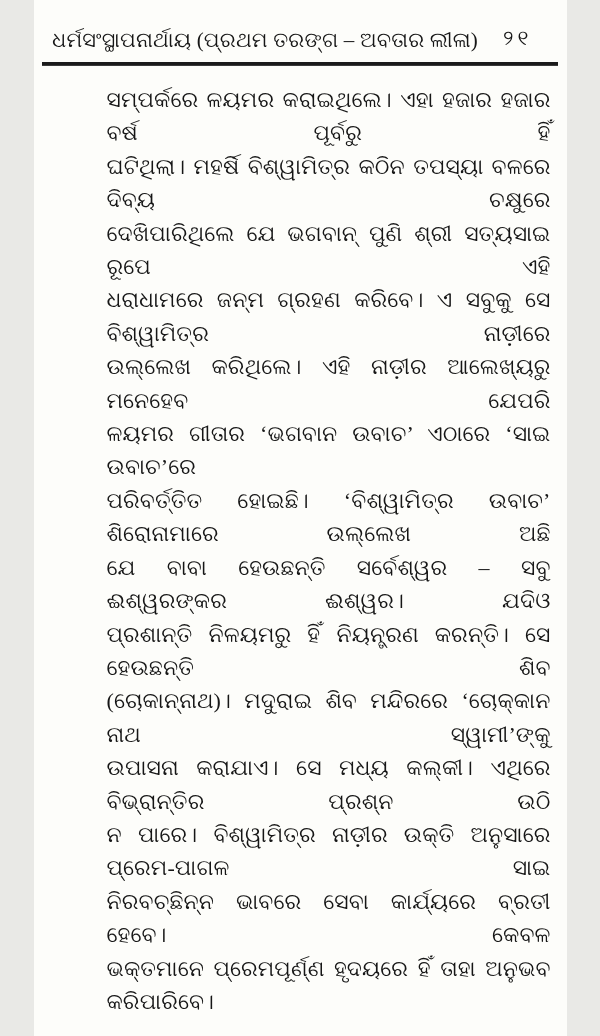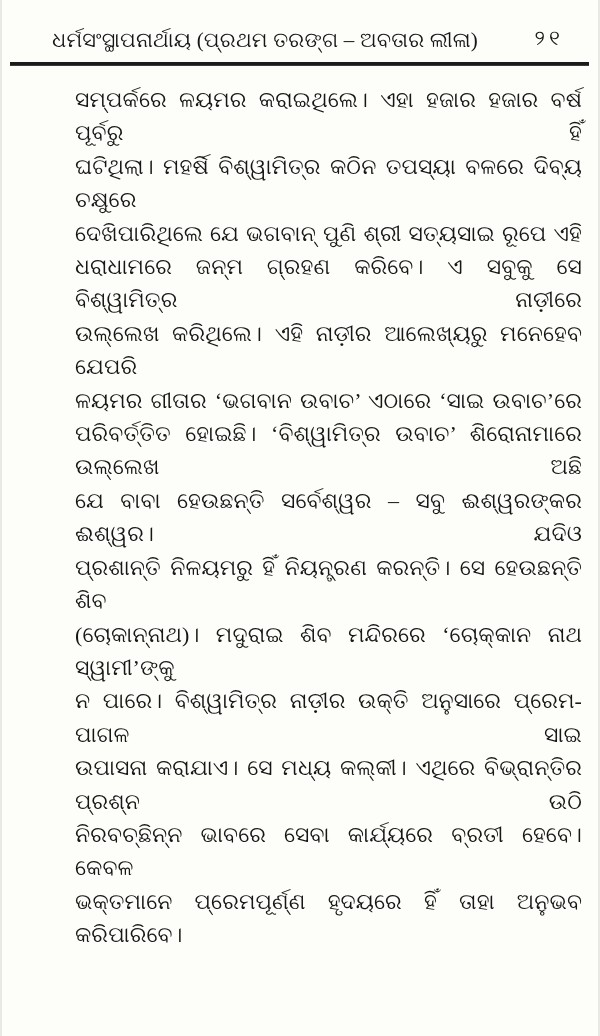--- a/index.html
+++ b/index.html
@@ -2,21 +2,21 @@
 <html lang="or"><head>
 <meta charset="utf-8">
 <style>
   html, body {
     margin: 0;
     padding: 0;
     background: #e9e9e6;
   }
   .page {
     position: relative;
-    width: 596px;
+    width: 533px;
     height: 1036px;
     margin: 0 auto;
     background: #fdfdfa;
     color: #161616;
     font-family: "Liberation Serif", "DejaVu Serif", serif;
     overflow: hidden;
     box-sizing: border-box;
   }
   
   .header {
@@ -81,20 +81,20 @@
       <div class="line">ସମ୍ପର୍କରେ ଳୟମର କରାଇଥିଲେ। ଏହା ହଜାର ହଜାର ବର୍ଷ ପୂର୍ବରୁ ହିଁ</div>
       <div class="line">ଘଟିଥିଲା। ମହର୍ଷି ବିଶ୍ୱାମିତ୍ର କଠିନ ତପସ୍ୟା ବଳରେ ଦିବ୍ୟ ଚକ୍ଷୁରେ</div>
       <div class="line">ଦେଖିପାରିଥିଲେ ଯେ ଭଗବାନ୍ ପୁଣି ଶ୍ରୀ ସତ୍ୟସାଇ ରୂପେ ଏହି</div>
       <div class="line">ଧରାଧାମରେ ଜନ୍ମ ଗ୍ରହଣ କରିବେ। ଏ ସବୁକୁ ସେ ବିଶ୍ୱାମିତ୍ର ନାଡ଼ୀରେ</div>
       <div class="line">ଉଲ୍ଲେଖ କରିଥିଲେ। ଏହି ନାଡ଼ୀର ଆଲେଖ୍ୟରୁ ମନେହେବ ଯେପରି</div>
       <div class="line">ଳୟମର ଗୀତାର ‘ଭଗବାନ ଉବାଚ’ ଏଠାରେ ‘ସାଇ ଉବାଚ’ରେ</div>
       <div class="line">ପରିବର୍ତ୍ତିତ ହୋଇଛି। ‘ବିଶ୍ୱାମିତ୍ର ଉବାଚ’ ଶିରୋନାମାରେ ଉଲ୍ଲେଖ ଅଛି</div>
       <div class="line">ଯେ ବାବା ହେଉଛନ୍ତି ସର୍ବେଶ୍ୱର – ସବୁ ଈଶ୍ୱରଙ୍କର ଈଶ୍ୱର। ଯଦିଓ</div>
       <div class="line">ପ୍ରଶାନ୍ତି ନିଳୟମରୁ ହିଁ ନିୟନ୍ତ୍ରଣ କରନ୍ତି। ସେ ହେଉଛନ୍ତି ଶିବ</div>
       <div class="line">(ଚୋକାନ୍ନାଥ)। ମଦୁରାଇ ଶିବ ମନ୍ଦିରରେ ‘ଚୋକ୍କାନ ନାଥ ସ୍ୱାମୀ’ଙ୍କୁ</div>
+      <div class="line">ଉପାସନା କରାଯାଏ। ସେ ମଧ୍ୟ କଲ୍କୀ। ଏଥିରେ ବିଭ୍ରାନ୍ତିର ପ୍ରଶ୍ନ ଉଠି</div>
       <div class="line">ନ ପାରେ। ବିଶ୍ୱାମିତ୍ର ନାଡ଼ୀର ଉକ୍ତି ଅନୁସାରେ ପ୍ରେମ-ପାଗଳ ସାଇ</div>
-      <div class="line">ଉପାସନା କରାଯାଏ। ସେ ମଧ୍ୟ କଲ୍କୀ। ଏଥିରେ ବିଭ୍ରାନ୍ତିର ପ୍ରଶ୍ନ ଉଠି</div>
       <div class="line">ନିରବଚ୍ଛିନ୍ନ ଭାବରେ ସେବା କାର୍ଯ୍ୟରେ ବ୍ରତୀ ହେବେ। କେବଳ</div>
       <div class="line">ଭକ୍ତମାନେ ପ୍ରେମପୂର୍ଣ୍ଣ ହୃଦୟରେ ହିଁ ତାହା ଅନୁଭବ କରିପାରିବେ।</div>
     </div>
 
   </div>
 </div>
 
 </body></html>

